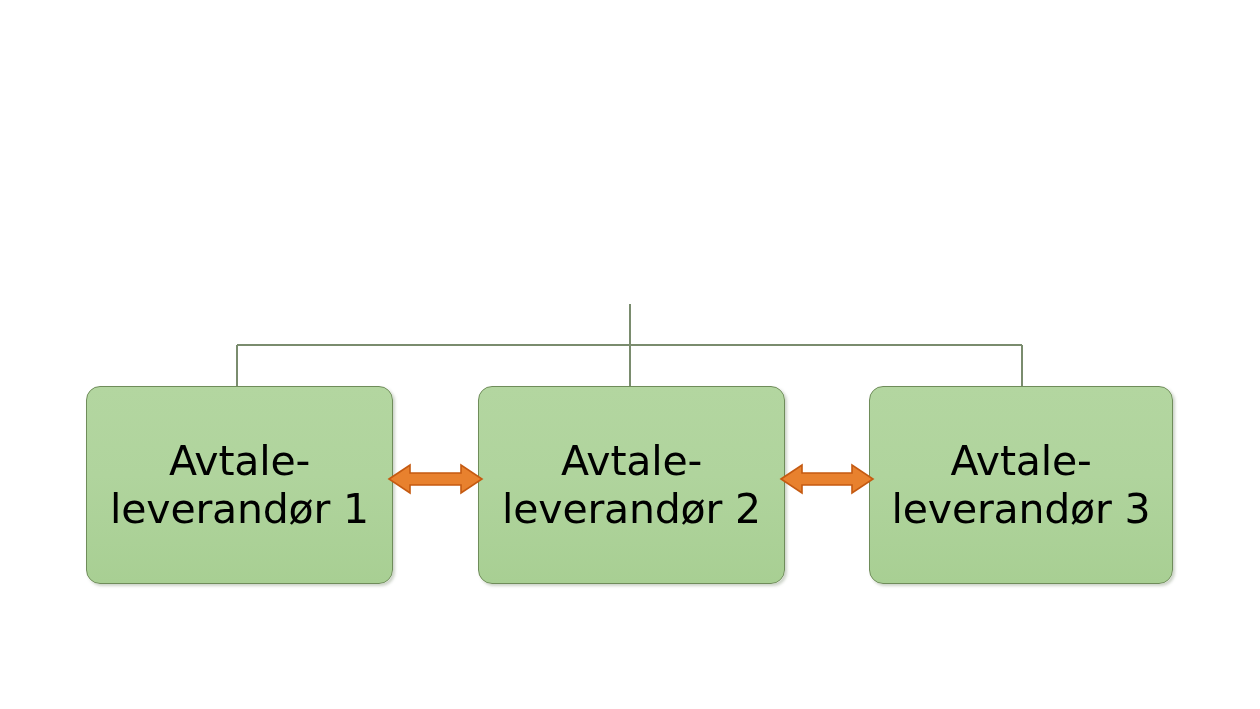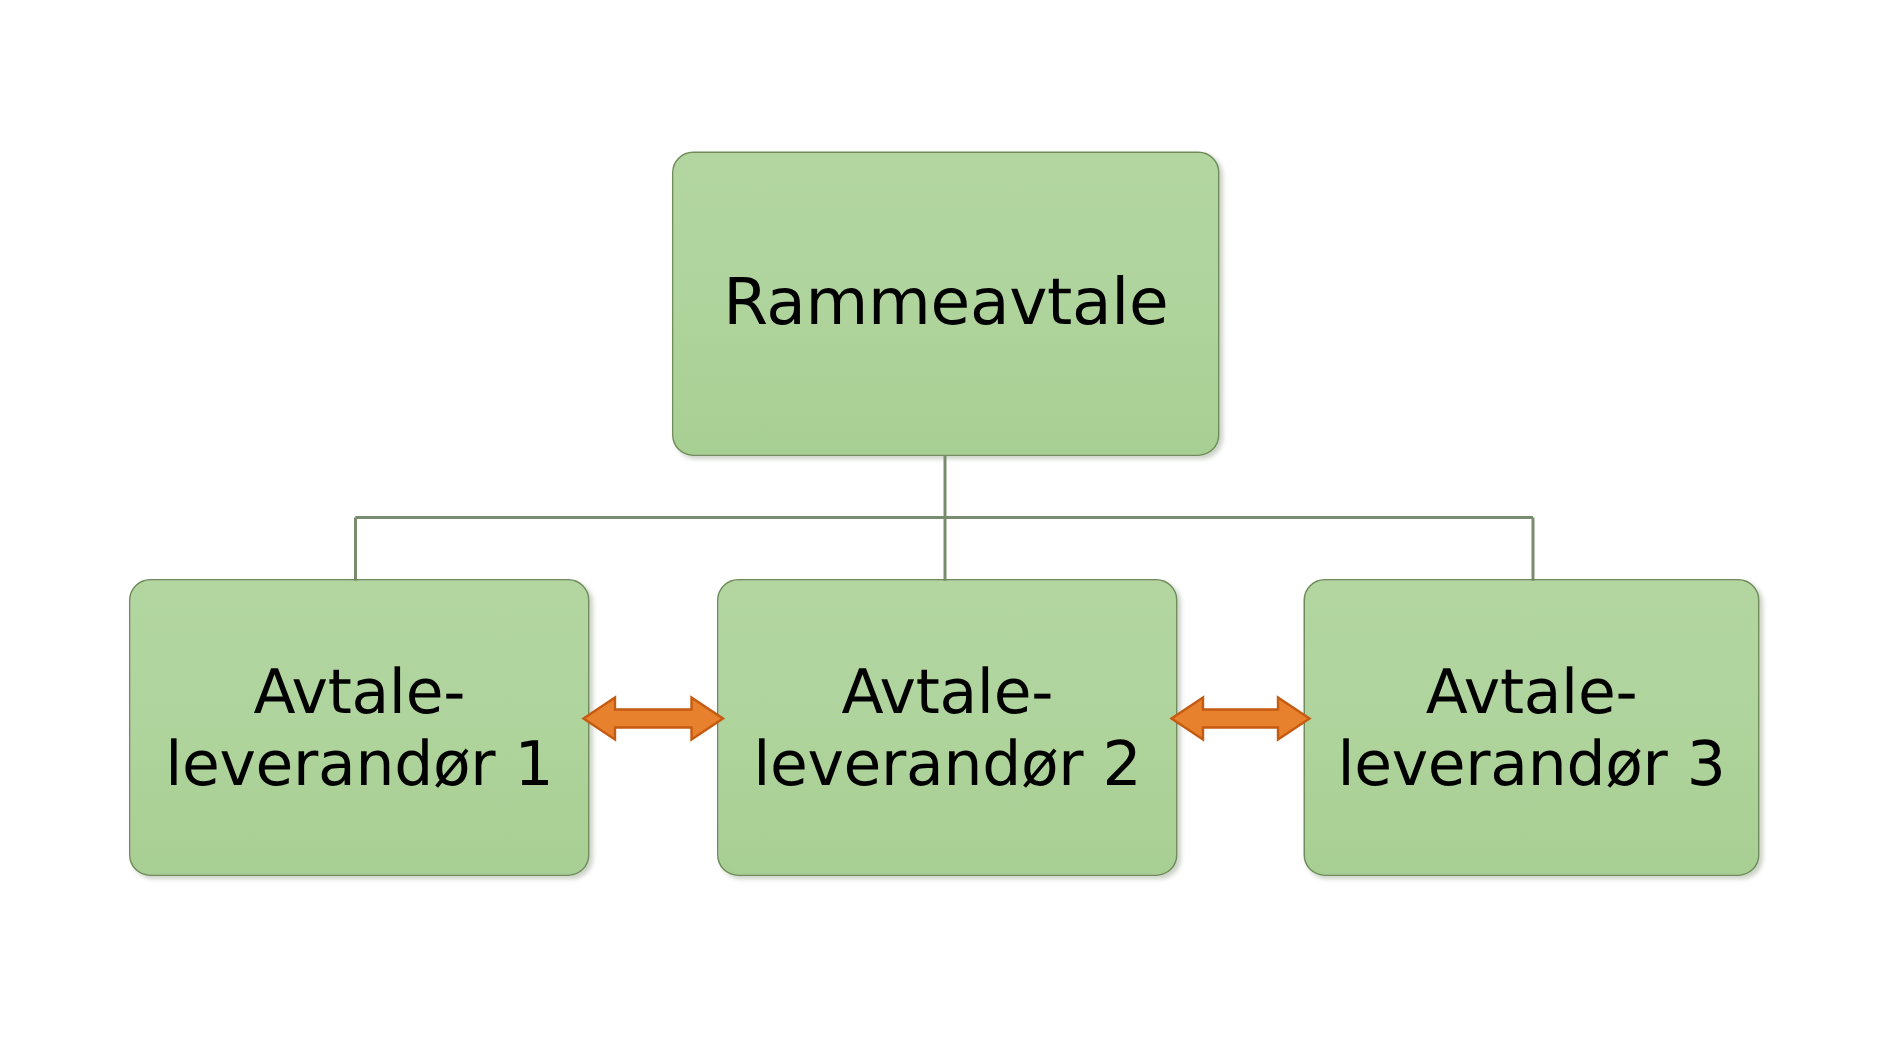--- a/index.html
+++ b/index.html
@@ -99,23 +99,20 @@
   <svg id="connectors" viewBox="0 0 1260 709" width="1260" height="709" aria-hidden="true">
     <g fill="none" stroke="#7A8C6E" stroke-width="2">
       <path d="M630,304 L630,345"></path>
       <path d="M237,345 L1022,345"></path>
       <path d="M237,345 L237,388"></path>
       <path d="M630,345 L630,388"></path>
       <path d="M1022,345 L1022,388"></path>
     </g>
   </svg>
 
-  <div class="node" id="node-root">
-    <span class="node-label">Rammeavtale</span>
-  </div>
 
   <div class="node" id="node-child-1">
     <span class="node-label">Avtale-
 leverandør 1</span>
   </div>
 
   <div class="node" id="node-child-2">
     <span class="node-label">Avtale-
 leverandør 2</span>
   </div>

